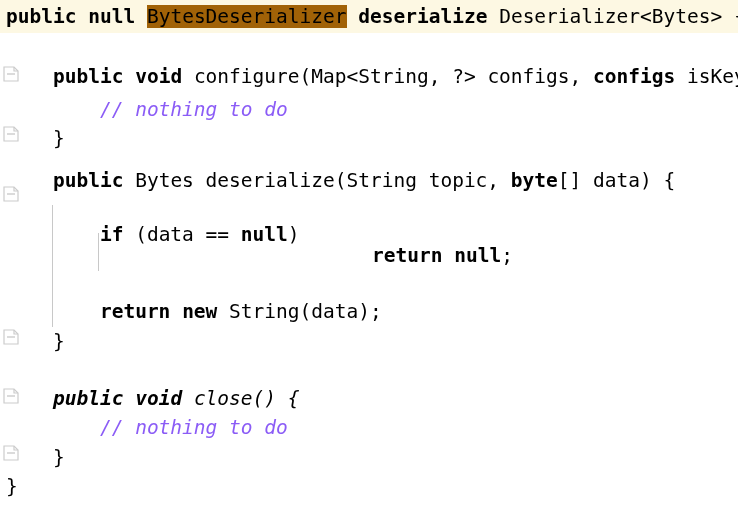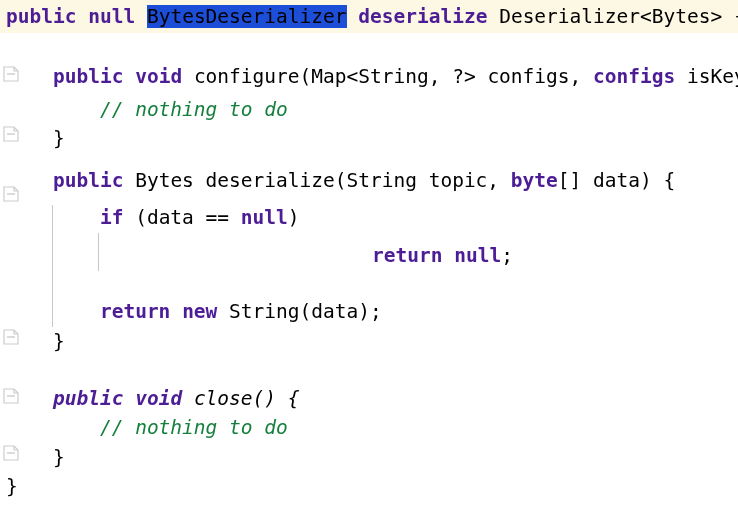--- a/index.html
+++ b/index.html
@@ -63,34 +63,34 @@
     display: inline-block;
     padding-left: 6px;
   }
 
   .line.current {
     background: #fdf8e3;
   }
 
   
   .kw {
-    color: #4c1d95;
+    color: #000000;
     font-weight: bold;
   }
   .id {
     color: #000000;
     font-weight: normal;
   }
   .cmt {
-    color: #15803d;
+    color: #8b5cf6;
     font-style: italic;
     font-weight: normal;
   }
   .sel {
-    background: #1d4ed8;
+    background: #a16207;
   }
 
   
   .indent-guide {
     position: absolute;
     width: 1px;
     background: #c8c8c8;
   }
 </style>
 </head>
@@ -99,21 +99,21 @@
 <div id="editor">
 
   <div class="code-area">
       <div class="line current" style="top: 0px;"><span class="text"><span class="kw">public</span><span class="id"> </span><span class="kw">null</span><span class="id"> </span><span class="id sel">BytesDeserializer</span><span class="id"> </span><span class="kw">deserialize</span><span class="id"> Deserializer&lt;Bytes&gt; {</span></span></div>
       <div class="line" style="top: 33px;"><span class="text"></span></div>
       <div class="line" style="top: 60px;"><span class="text"><span class="id">    </span><span class="kw">public</span><span class="id"> </span><span class="kw">void</span><span class="id"> configure(Map&lt;String, ?&gt; configs, </span><span class="kw">configs</span><span class="id"> isKey) {</span></span></div>
       <div class="line" style="top: 93px;"><span class="text"><span class="id">        </span><span class="cmt">// nothing to do</span></span></div>
       <div class="line" style="top: 122px;"><span class="text"><span class="id">    }</span></span></div>
       <div class="line" style="top: 155px;"><span class="text"></span></div>
       <div class="line" style="top: 164px;"><span class="text"><span class="id">    </span><span class="kw">public</span><span class="id"> Bytes deserialize(String topic, </span><span class="kw">byte</span><span class="id">[] data) {</span></span></div>
-      <div class="line" style="top: 201px;"><span class="text"><span class="id">        </span><span class="kw">if</span><span class="id"> (data == </span><span class="kw">null</span><span class="id">)</span></span></div>
+      <div class="line" style="top: 218px;"><span class="text"><span class="id">        </span><span class="kw">if</span><span class="id"> (data == </span><span class="kw">null</span><span class="id">)</span></span></div>
       <div class="line" style="top: 239px; text-align: center;"><span class="text"><span class="id">            </span><span class="kw">return</span><span class="id"> </span><span class="kw">null</span><span class="id">;</span></span></div>
       <div class="line" style="top: 268px;"><span class="text"></span></div>
       <div class="line" style="top: 295px;"><span class="text"><span class="id">        </span><span class="kw">return</span><span class="id"> </span><span class="kw">new</span><span class="id"> String(data);</span></span></div>
       <div class="line" style="top: 325px;"><span class="text"><span class="id">    }</span></span></div>
       <div class="line" style="top: 355px;"><span class="text"></span></div>
       <div class="line" style="top: 382px; font-style: italic;"><span class="text"><span class="id">    </span><span class="kw">public</span><span class="id"> </span><span class="kw">void</span><span class="id"> close() {</span></span></div>
       <div class="line" style="top: 411px;"><span class="text"><span class="id">        </span><span class="cmt">// nothing to do</span></span></div>
       <div class="line" style="top: 441px;"><span class="text"><span class="id">    }</span></span></div>
       <div class="line" style="top: 470px;"><span class="text"><span class="id">}</span></span></div>
       <div class="indent-guide" style="left: 52px; top: 205px; height: 122px; background: rgb(200, 200, 200);"></div>

